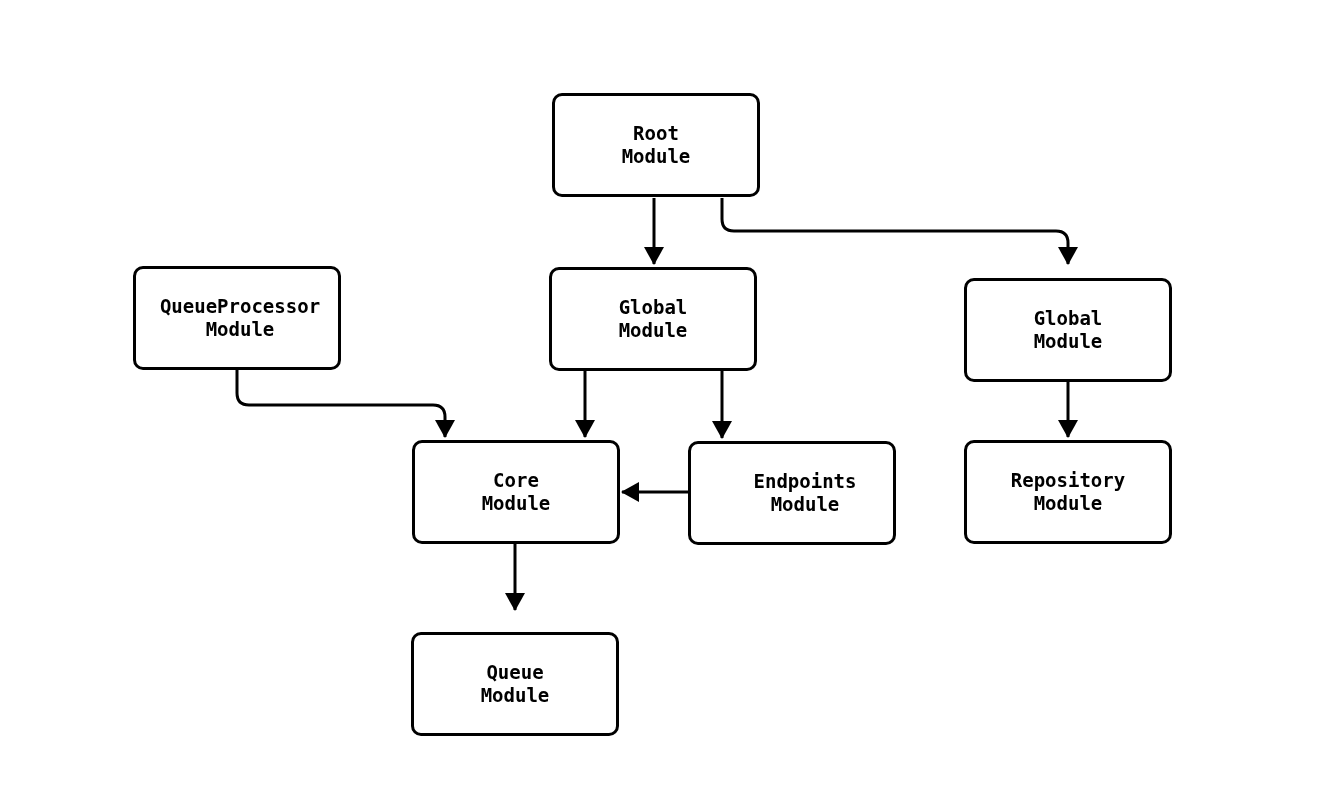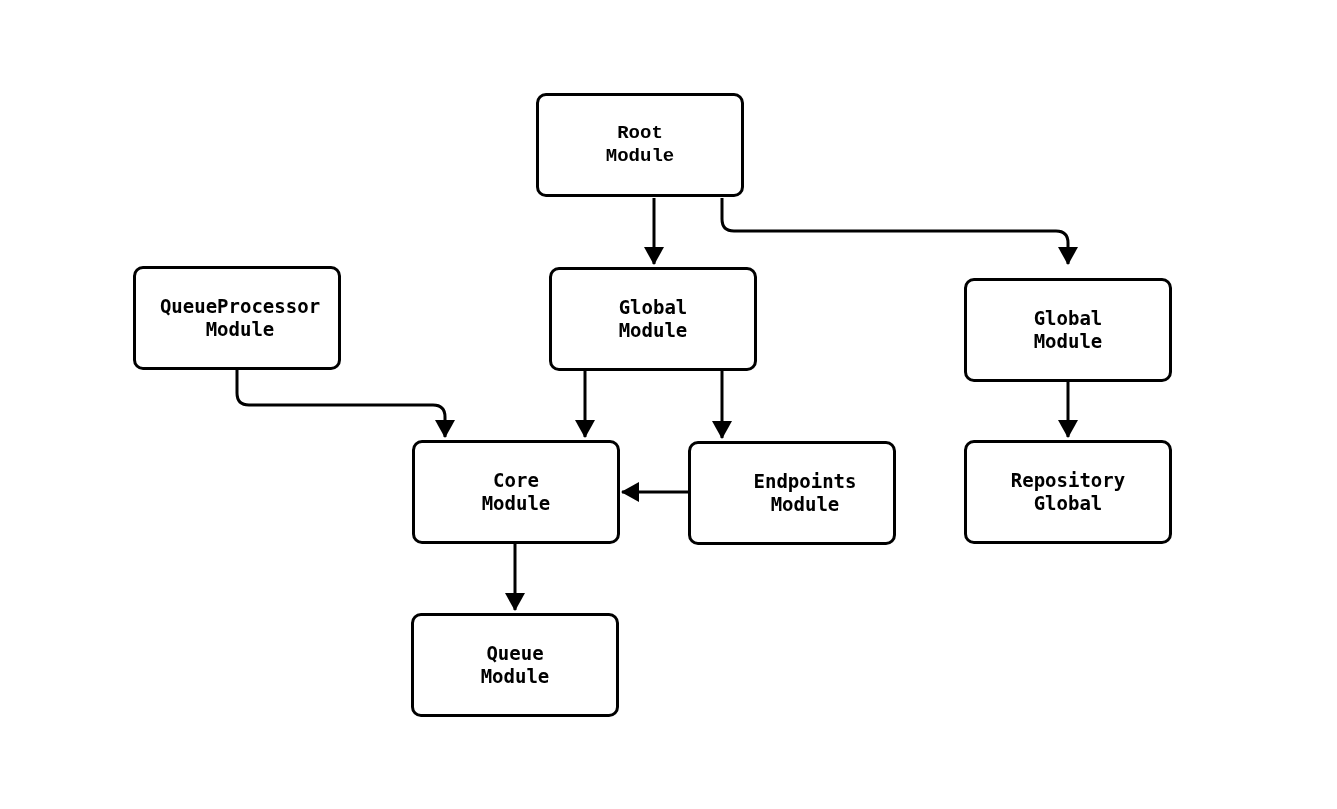--- a/index.html
+++ b/index.html
@@ -33,28 +33,28 @@
     align-items: center;
     justify-content: center;
     text-align: center;
     font-family: "DejaVu Sans Mono", "Liberation Mono", monospace;
     font-weight: bold;
     font-size: 19px;
     line-height: 23px;
     color: #000000;
     white-space: pre-line;
   }
-  .node-root          { left: 536px; top: 93px; font-family: Liberation Mono, monospace;  }
+  .node-root          { left: 552px; top: 93px;  }
   .node-queueprocessor{ left: 133px; top: 266px; padding-left: 6px; }
   .node-server        { left: 549px; top: 267px; }
   .node-global        { left: 964px; top: 278px; }
   .node-core          { left: 412px; top: 440px; }
   .node-endpoints     { left: 688px; top: 441px; padding-left: 26px; }
   .node-repository    { left: 964px; top: 440px; }
-  .node-queue         { left: 411px; top: 613px; }
+  .node-queue         { left: 411px; top: 632px; }
   .edge {
     fill: none;
     stroke: #000000;
     stroke-width: 3;
   }
 </style>
 </head>
 <body>
 
 <div class="canvas">
@@ -95,18 +95,18 @@
   <div class="node node-global">Global
 Module</div>
 
   <div class="node node-core">Core
 Module</div>
 
   <div class="node node-endpoints">Endpoints
 Module</div>
 
   <div class="node node-repository">Repository
-Global</div>
+Module</div>
 
   <div class="node node-queue">Queue
 Module</div>
 
 </div>
 
 </body></html>

